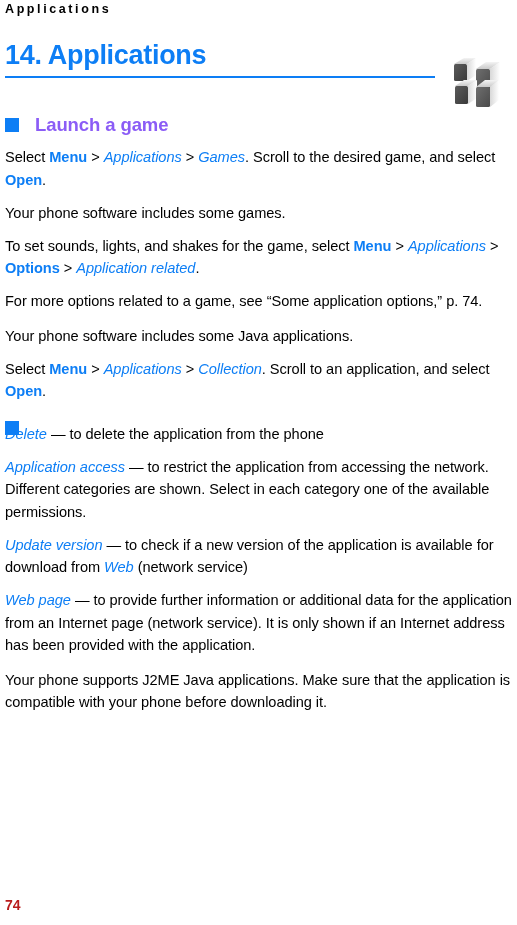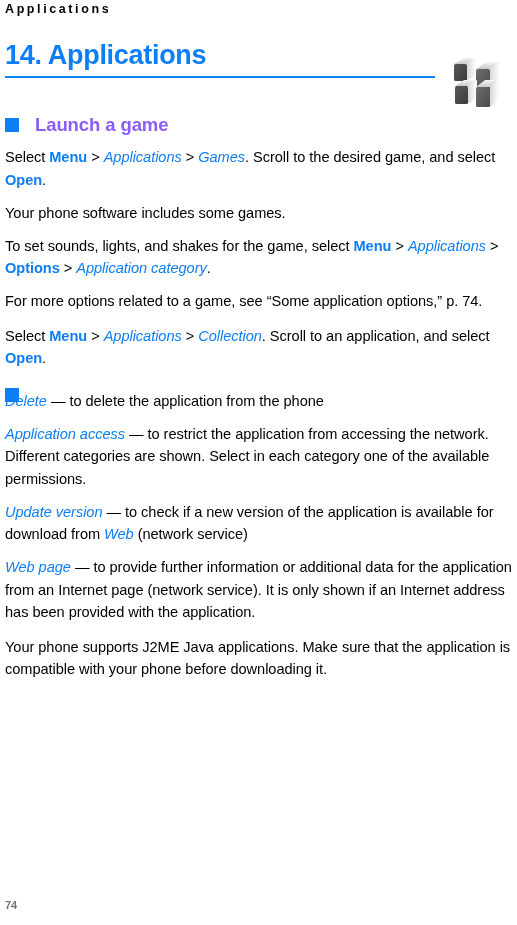--- a/index.html
+++ b/index.html
@@ -114,23 +114,23 @@
 
   .b { color: #0d7ef5; font-weight: bold; }
   .i { color: #0d7ef5; font-style: italic; }
   .sep { color: #000000; }
 
   
   .page-number {
     position: absolute;
     left: 5px;
     top: 896px;
-    font-size: 11px;
-    font-weight: bold;
-    color: #737373;
+    font-size: 14px;
+    font-weight: bold;
+    color: #b91c1c;
     line-height: 18px;
   }
 </style>
 </head>
 <body>
 
 <div class="page">
 
   <div class="running-header">Applications</div>
 
@@ -183,23 +183,24 @@
         <polygon points="47,30 47,50 38,57 38,37" fill="url(#sideG)"></polygon>
         <rect x="24" y="37" width="14" height="20" rx="1.5" fill="url(#faceB)"></rect>
       </g>
     </svg>
   </div>
 
   <div class="content">
       <h2 class="section"><span class="bullet"></span><span>Launch a game</span></h2>
       <p class="body"><span class="sep">Select </span><span class="b">Menu</span><span class="sep"> &gt; </span><span class="i">Applications</span><span class="sep"> &gt; </span><span class="i">Games</span><span class="sep">. Scroll to the desired game, and select </span><span class="b">Open</span><span class="sep">.</span></p>
       <p class="body"><span class="sep">Your phone software includes some games.</span></p>
-      <p class="body"><span class="sep">To set sounds, lights, and shakes for the game, select </span><span class="b">Menu</span><span class="sep"> &gt; </span><span class="i">Applications</span><span class="sep"> &gt; </span><span class="b">Options</span><span class="sep"> &gt; </span><span class="i">Application category</span><span class="sep">.</span></p>
+      <p class="body"><span class="sep">To set sounds, lights, and shakes for the game, select </span><span class="b">Menu</span><span class="sep"> &gt; </span><span class="i">Applications</span><span class="sep"> &gt; </span><span class="b">Options</span><span class="sep"> &gt; </span><span class="i">Application related</span><span class="sep">.</span></p>
       <p class="body"><span class="sep">For more options related to a game, see “Some application options,” p. 74.</span></p>
       <div class="sec-gap"></div>
+      <p class="body"><span class="sep">Your phone software includes some Java applications.</span></p>
       <p class="body"><span class="sep">Select </span><span class="b">Menu</span><span class="sep"> &gt; </span><span class="i">Applications</span><span class="sep"> &gt; </span><span class="i">Collection</span><span class="sep">. Scroll to an application, and select </span><span class="b">Open</span><span class="sep">.</span></p>
       <div class="sec-gap"></div>
       <h2 class="section"><span class="bullet"></span></h2>
       <p class="body"><span class="i">Delete</span><span class="sep"> — to delete the application from the phone</span></p>
       <p class="body"><span class="i">Application access</span><span class="sep"> — to restrict the application from accessing the network. Different categories are shown. Select in each category one of the available permissions.</span></p>
       <p class="body"><span class="i">Update version</span><span class="sep"> — to check if a new version of the application is available for download from </span><span class="i">Web</span><span class="sep"> (network service)</span></p>
       <p class="body"><span class="i">Web page</span><span class="sep"> — to provide further information or additional data for the application from an Internet page (network service). It is only shown if an Internet address has been provided with the application.</span></p>
       <div class="sec-gap"></div>
       <p class="body"><span class="sep">Your phone supports J2ME Java applications. Make sure that the application is compatible with your phone before downloading it.</span></p>
     </div>

